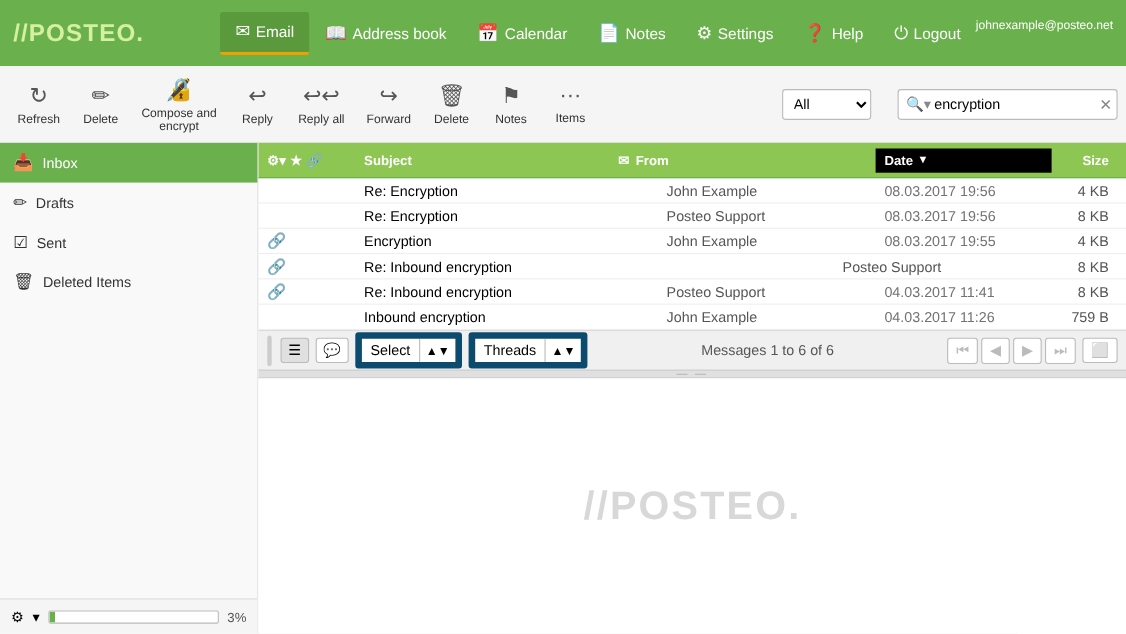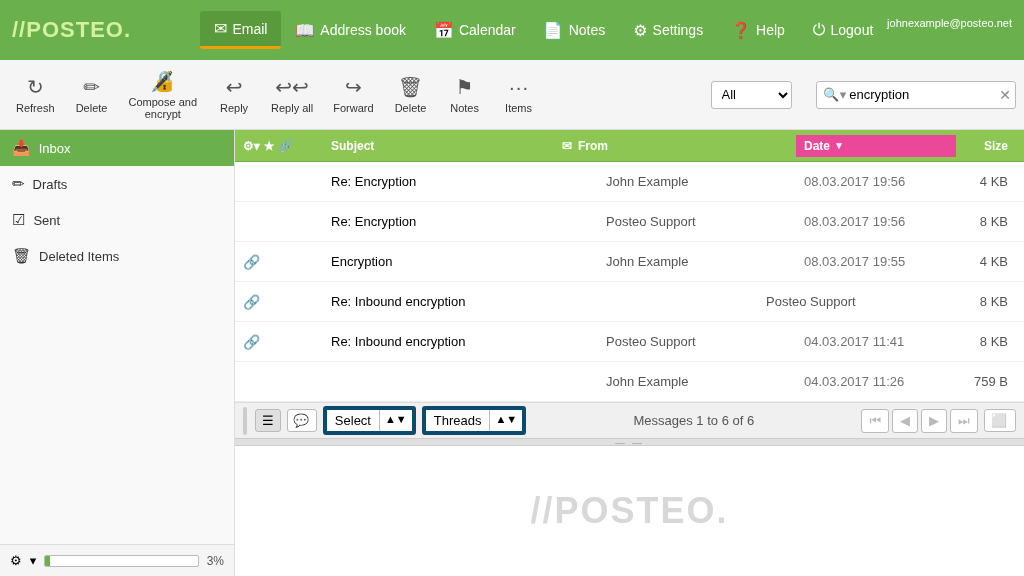--- a/index.html
+++ b/index.html
@@ -175,33 +175,32 @@
       color: white;
       font-weight: bold;
       font-size: 12px;
       padding: 0 8px;
       height: 32px;
       border-bottom: 1px solid #6ab04c;
     }
     .col-tools { width: 80px; display: flex; align-items: center; gap: 4px; }
     .col-subject { flex: 1; padding-left: 8px; }
     .col-from { width: 218px; }
-    .col-date { width: 160px; display: flex; align-items: center; gap: 4px; background: #ec4899; padding: 4px 8px; }
+    .col-date { width: 160px; display: flex; align-items: center; gap: 4px; background: #000000; padding: 4px 8px; }
     .col-size { width: 60px; text-align: right; padding-right: 8px; }
     .sort-arrow { font-size: 10px; }
 
     .email-row {
       display: flex;
       align-items: center;
       padding: 0 8px;
-      height: 40px;
+      height: 23px;
       border-bottom: 1px solid #eee;
       cursor: pointer;
       font-size: 13px;
-      justify-content: flex-end;
     }
     .email-row .col-tools { width: 80px; color: #aaa; font-size: 14px; }
     .email-row .col-subject { flex: 1; padding-left: 8px; }
     .email-row .col-from { width: 190px; color: #555; }
     .email-row .col-date { width: 160px; color: #737373; background: none; padding: 0; padding-left: 8px; }
     .email-row .col-size { width: 60px; text-align: right; color: #555; padding-right: 8px; }
     .attachment-icon { color: #888; }
 
     
     #pagination-bar {
@@ -217,22 +216,22 @@
       border: 1px solid #bbb;
       background: white;
       border-radius: 3px;
       padding: 3px 6px;
       cursor: pointer;
       font-size: 13px;
     }
     .view-btn.active { background: #e0e0e0; }
     .select-group, .threads-group {
       display: flex;
-      align-items: flex-start;
-      border: 4px solid #0c4a6e;
+      align-items: flex-end;
+      border: 6px solid #0c4a6e;
       border-radius: 3px;
       background: white;
       overflow: hidden;
     }
     .select-label, .threads-label {
       padding: 3px 8px;
       font-size: 13px;
       border-right: 1px solid #bbb;
     }
     .select-arrow, .threads-arrow {
@@ -479,20 +478,21 @@
     <div class="col-subject">Re: Inbound encryption</div>
     <div style="width:16px;"></div>
     <div class="col-from">Posteo Support</div>
     <div class="col-date">04.03.2017 11:41</div>
     <div class="col-size">8 KB</div>
   </div>
         <div class="email-row">
     <div class="col-tools">
       
     </div>
+    <div class="col-subject">Inbound encryption</div>
     <div style="width:16px;"></div>
     <div class="col-from">John Example</div>
     <div class="col-date">04.03.2017 11:26</div>
     <div class="col-size">759 B</div>
   </div>
       </div>
 
     <div id="pagination-bar">
       <div style="width:4px; height:28px; background:#ccc; cursor:col-resize; border-radius:2px; margin-right:2px;"></div>
       <button class="view-btn active">☰</button>

